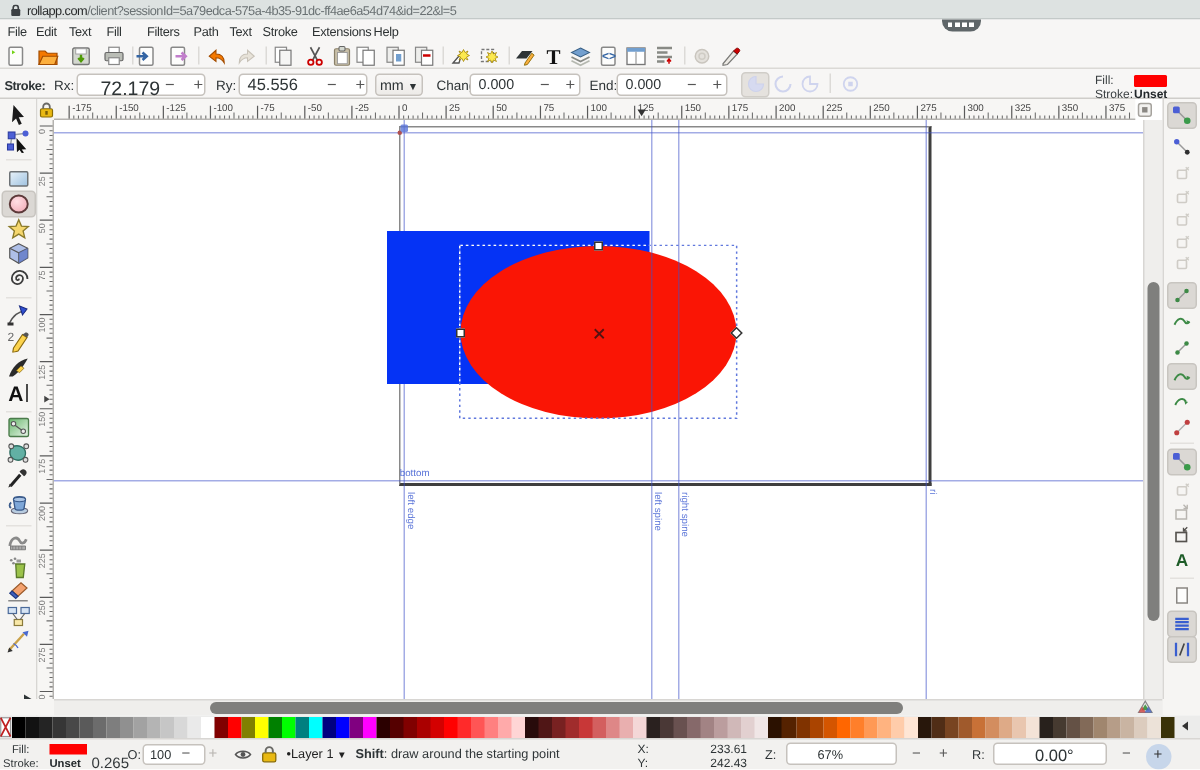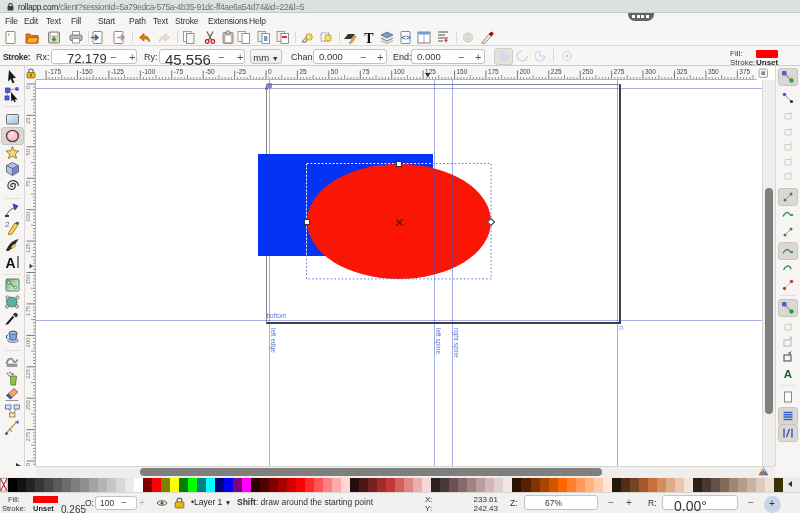--- a/index.html
+++ b/index.html
@@ -13,21 +13,21 @@
 <div class="abs" style="left:18px;top:2px;font-size:8.5px;letter-spacing:-0.35px;color:#6a7173;white-space:nowrap"><span style="color:#27292a">rollapp.com</span>/client?sessionId=5a79edca-575a-4b35-91dc-ff4ae6a54d74&amp;id=22&amp;l=5</div>
 </div>
 <div class="abs" style="left:628px;top:13px;width:26px;height:7.5px;background:#5f6669;border-radius:0 0 7px 7px;z-index:50">
     <div class="abs" style="left:4px;top:2px;width:18px;height:3px;background:repeating-linear-gradient(90deg,#fff 0,#fff 3px,#5f6669 3px,#5f6669 4.7px)"></div>
   </div>
 <div class="abs" style="left:0;top:13px;width:800px;height:15px;background:#f7f6f5">
 <span class="abs" style="left:5px;top:3px;font-size:8.5px;letter-spacing:-0.2px;color:#2d3233">File</span>
 <span class="abs" style="left:24px;top:3px;font-size:8.5px;letter-spacing:-0.2px;color:#2d3233">Edit</span>
 <span class="abs" style="left:46px;top:3px;font-size:8.5px;letter-spacing:-0.2px;color:#2d3233">Text</span>
 <span class="abs" style="left:71px;top:3px;font-size:8.5px;letter-spacing:-0.2px;color:#2d3233">Fill</span>
-<span class="abs" style="left:98px;top:3px;font-size:8.5px;letter-spacing:-0.2px;color:#2d3233">Start</span>
+<span class="abs" style="left:98px;top:3px;font-size:8.5px;letter-spacing:-0.2px;color:#2d3233">Filters</span>
 <span class="abs" style="left:129px;top:3px;font-size:8.5px;letter-spacing:-0.2px;color:#2d3233">Path</span>
 <span class="abs" style="left:153px;top:3px;font-size:8.5px;letter-spacing:-0.2px;color:#2d3233">Text</span>
 <span class="abs" style="left:175px;top:3px;font-size:8.5px;letter-spacing:-0.2px;color:#2d3233">Stroke</span>
 <span class="abs" style="left:208px;top:3px;font-size:8.5px;letter-spacing:-0.2px;color:#2d3233">Extensions</span>
 <span class="abs" style="left:249px;top:3px;font-size:8.5px;letter-spacing:-0.2px;color:#2d3233">Help</span>
 </div>
 <div class="abs" style="left:0;top:28px;width:800px;height:18px;background:#f7f6f5;border-bottom:1px solid #dbd9d6">
 <svg class="abs" style="left:2.5px;top:1.5px" width="16" height="15" viewBox="0 0 16 15">
       <rect x="3" y="1.5" width="9" height="12" rx="1" fill="#fdfdfc" stroke="#888" stroke-width="1"></rect>
       <path d="M5 3.5 l2.2 1.3 L5 6.1 Z" fill="#73d216"></path>
@@ -138,21 +138,21 @@
 </div>
 <div class="abs" style="left:0;top:46px;width:800px;height:20px;background:#f7f6f5;border-bottom:1px solid #cfcdca">
 <span class="abs" style="left:3px;top:5.5px;font-weight:bold;font-size:8.5px;letter-spacing:-0.3px">Stroke:</span>
 <span class="abs" style="left:36px;top:5.5px;font-size:9px">Rx:</span>
 <div class="abs" style="left:51px;top:2.5px;width:86px;height:15px;background:#fff;border:1px solid #c6c2bd;border-radius:3px"></div>
     <span class="abs" style="left:67px;top:5px;font-size:13px">72.179</span>
     <span class="abs" style="left:110px;top:4.5px;font-size:11px;color:#555">−</span>
     <span class="abs" style="left:129px;top:4.5px;font-size:11px;color:#555">+</span>
 <span class="abs" style="left:144px;top:5.5px;font-size:9px">Ry:</span>
 <div class="abs" style="left:159px;top:2.5px;width:86px;height:15px;background:#fff;border:1px solid #c6c2bd;border-radius:3px"></div>
-    <span class="abs" style="left:165px;top:5px;font-size:15px">45.556</span>
+    <span class="abs" style="left:165px;top:5px;font-size:11px">45.556</span>
     <span class="abs" style="left:218px;top:4.5px;font-size:11px;color:#555">−</span>
     <span class="abs" style="left:237px;top:4.5px;font-size:11px;color:#555">+</span>
 <div class="abs" style="left:250px;top:2.5px;width:32px;height:15px;background:linear-gradient(#f8f7f6,#edebe8);border:1px solid #c6c2bd;border-radius:3px;text-align:center;font-size:9.5px;padding-top:2.5px">mm <span style="font-size:7px">▼</span></div>
 <span class="abs" style="left:291px;top:5.5px;font-size:9px">Change:</span>
 <div class="abs" style="left:313px;top:2.5px;width:74px;height:15px;background:#fff;border:1px solid #c6c2bd;border-radius:3px"></div>
     <span class="abs" style="left:319px;top:5px;font-size:9.5px">0.000</span>
     <span class="abs" style="left:360px;top:4.5px;font-size:11px;color:#555">−</span>
     <span class="abs" style="left:377px;top:4.5px;font-size:11px;color:#555">+</span>
 <span class="abs" style="left:393px;top:5.5px;font-size:9px">End:</span>
 <div class="abs" style="left:411px;top:2.5px;width:74px;height:15px;background:#fff;border:1px solid #c6c2bd;border-radius:3px"></div>
@@ -965,16 +965,16 @@
 <span class="abs" style="left:470px;top:1.5px;font-size:8px;width:28px;text-align:right">233.61</span>
 <span class="abs" style="left:425px;top:10.5px;font-size:8px">Y:</span>
 <span class="abs" style="left:470px;top:10.5px;font-size:8px;width:28px;text-align:right">242.43</span>
 <span class="abs" style="left:510px;top:5px;font-size:8.5px">Z:</span>
 <div class="abs" style="left:524px;top:2px;width:74px;height:15px;background:#fff;border:1px solid #c6c2bd;border-radius:3px"></div>
 <span class="abs" style="left:545px;top:5px;font-size:8.5px">67%</span>
 <span class="abs" style="left:608px;top:4px;font-size:10px;color:#555">−</span>
 <span class="abs" style="left:626px;top:4px;font-size:10px;color:#555">+</span>
 <span class="abs" style="left:648px;top:5px;font-size:8.5px">R:</span>
 <div class="abs" style="left:662px;top:2px;width:76px;height:15px;background:#fff;border:1px solid #c6c2bd;border-radius:3px"></div>
-<span class="abs" style="left:674px;top:5px;font-size:14px">0.00°</span>
+<span class="abs" style="left:690px;top:5px;font-size:11px">0.00°</span>
 <span class="abs" style="left:748px;top:4px;font-size:10px;color:#555">−</span>
 <div class="abs" style="left:764px;top:3px;width:17px;height:17px;background:#b8cce8;border-radius:50%;opacity:0.75"></div>
 <span class="abs" style="left:769px;top:5px;font-size:10px;color:#333">+</span>
 </div>
 </body></html>

